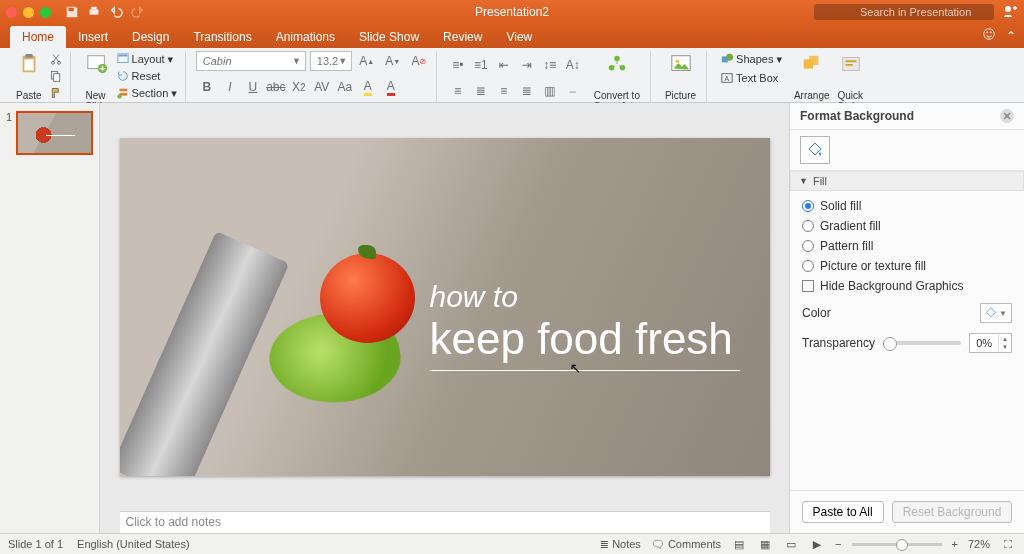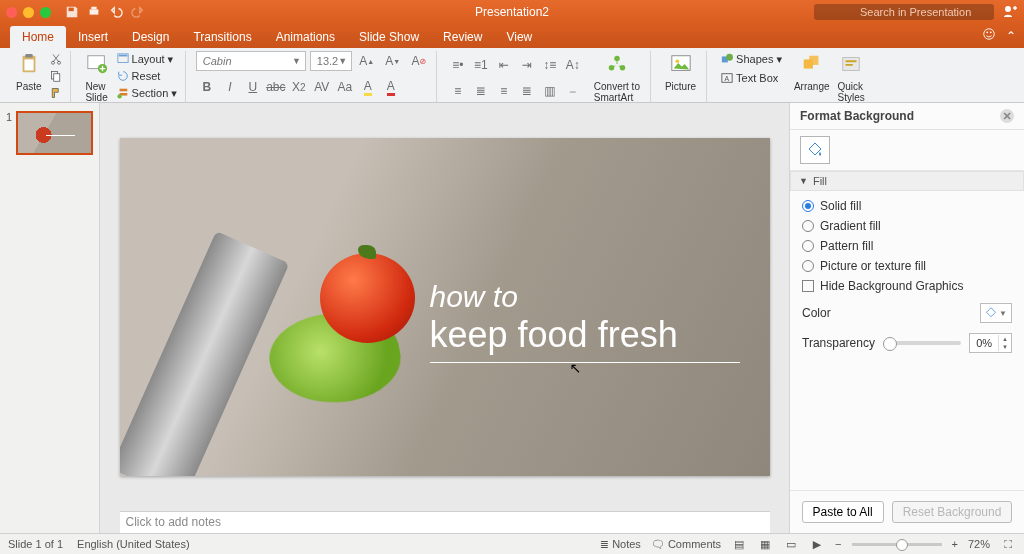--- a/index.html
+++ b/index.html
@@ -24,21 +24,21 @@
 .tabs-row { height: 24px; background: linear-gradient(#d95d1f,#c8531b); display: flex; align-items: flex-end; padding-left: 10px; color: #fff; position: relative; }
 .tab { padding: 4px 12px; font-size: 12px; cursor: pointer; }
 .tab.active { background: #f1f2f3; color: #c2410c; border-radius: 3px 3px 0 0; }
 .tabs-right { position: absolute; right: 8px; top: 3px; display: flex; gap: 10px; align-items: center; }
 .tabs-right svg { width: 14px; height: 14px; }
 
 
 .ribbon { height: 55px; background: #f1f2f3; border-bottom: 1px solid #c9c9c9; display: flex; padding: 3px 6px 0; gap: 4px; font-size: 11px; }
 .group { display: flex; border-right: 1px solid #d5d5d5; padding: 0 6px; align-items: flex-start; }
 .group:last-child { border-right: none; }
-.vbtn { display: flex; flex-direction: column; align-items: center; justify-content: center; padding: 2px 4px; gap: 6px; cursor: pointer; }
+.vbtn { display: flex; flex-direction: column; align-items: center; justify-content: center; padding: 2px 4px; gap: 15px; cursor: pointer; }
 .vbtn svg, .vbtn .bigicon { width: 24px; height: 22px; }
 .vbtn-label { font-size: 10px; }
 .mini-col { display: flex; flex-direction: column; gap: 1px; margin-left: 2px; justify-content: center; }
 .mini-btn { display: flex; align-items: center; gap: 3px; padding: 0 2px; height: 16px; font-size: 11px; cursor: pointer; }
 .mini-btn svg { width: 12px; height: 12px; }
 .font-row { display: flex; gap: 4px; align-items: center; }
 .combo { background: #fff; border: 1px solid #bfbfbf; height: 20px; display: flex; align-items: center; padding: 0 4px 0 6px; font-size: 11px; color: #767676; justify-content: space-between; }
 .combo .caret { color: #777; font-size: 9px; }
 .fontname { width: 110px; font-style: italic; }
 .fontsize { width: 42px; }
@@ -56,21 +56,21 @@
 
 .canvas-wrap { flex: 1; background: #e9e9e9; display: flex; flex-direction: column; align-items: center; overflow: hidden;}
 .canvas-scroll { flex:1; display:flex; align-items:center; justify-content:center; width:100%; }
 .slide { width: 650px; height: 338px; background: linear-gradient(115deg,#c7bfb5 0 30%,#a29a8d 55%,#8f877b 100%); position: relative; box-shadow: 0 1px 3px rgba(0,0,0,.3); overflow:hidden; }
 .fork { position:absolute; left:40px; bottom:-20px; width:80px; height:260px; background: linear-gradient(90deg,#8a8a8a,#d8d8d8,#8a8a8a); transform: rotate(24deg); border-radius: 6px; }
 .lettuce { position:absolute; left:150px; top:175px; width:130px; height:90px; background: radial-gradient(circle at 40% 40%, #b9e16a, #6aa51f 70%); border-radius: 60% 70% 60% 80%; transform: rotate(-10deg); filter: blur(.3px); }
 .tomato { position:absolute; left:200px; top:115px; width:95px; height:90px; background: radial-gradient(circle at 35% 30%, #ff7b4a, #d12a0f 65%, #9c1405); border-radius: 50%; }
 .tomato::before { content:""; position:absolute; top:-8px; left:38px; width:18px; height:14px; background:#4c7a1a; border-radius: 40% 60% 20% 80%; }
 .slide-text { position:absolute; left:310px; top:142px; color:#fff; font-family: Georgia, serif; }
 .slide-text .t1 { font-style: italic; font-size: 30px; }
-.slide-text .t2 { font-size: 36px; }
+.slide-text .t2 { font-size: 44px; }
 .slide-text .line { width:310px; height:1px; background:#fff; margin-top:6px; }
 .cursor { position:absolute; left:450px; top:222px; font-size:14px; color:#000; }
 .notes { height: 22px; border-top: 1px solid #d0d0d0; background: #fff; width: 650px; padding: 3px 6px; font-size: 12px; color: #8a8a8a; }
 
 
 .format-pane { width: 235px; background: #fbfbfb; border-left: 1px solid #d4d4d4; display:flex; flex-direction:column; font-size: 12px; }
 .fp-header { display:flex; align-items:center; justify-content:space-between; padding: 6px 10px; border-bottom:1px solid #e2e2e2; font-weight:600; color:#444; }
 .fp-close { width:14px; height:14px; border-radius:50%; background:#dcdcdc; display:flex; align-items:center; justify-content:center; color:#888; font-size:11px; }
 .fp-tabs { padding: 6px 10px; border-bottom:1px solid #e5e5e5; }
 .fp-tab { width:30px; height:28px; border:1px solid #b5b5b5; background:#fff; display:flex; align-items:center; justify-content:center; }

